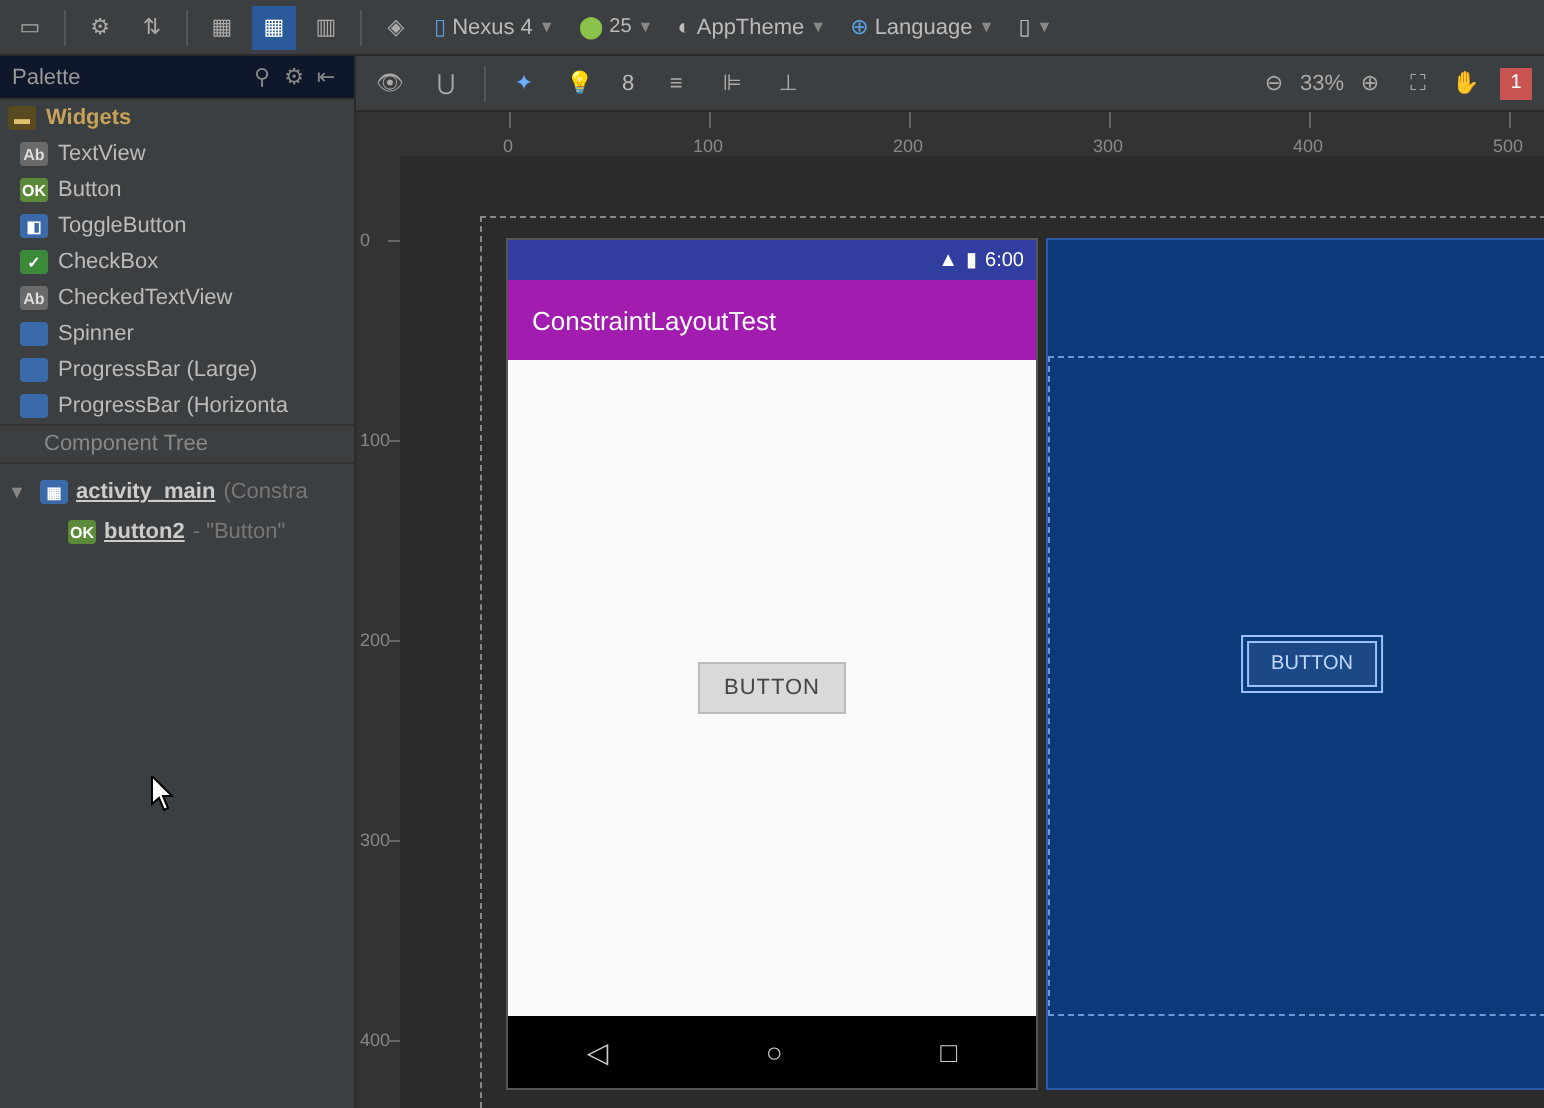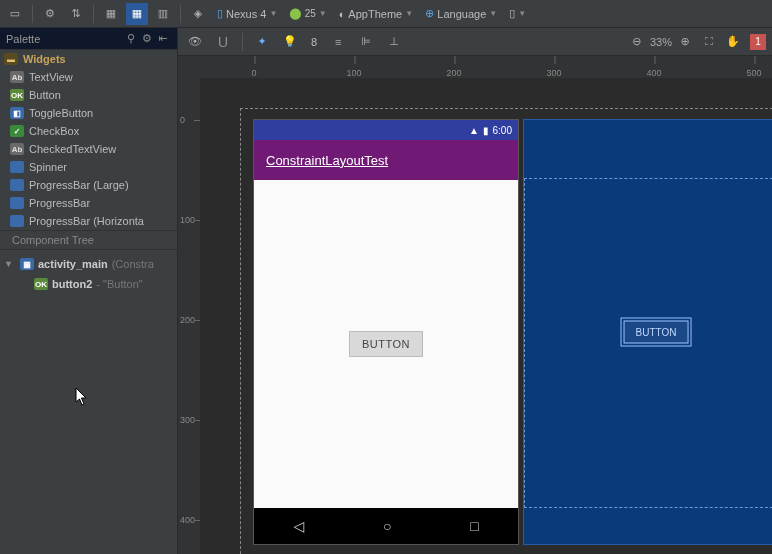--- a/index.html
+++ b/index.html
@@ -19,45 +19,45 @@
 .p-item.group { padding-left: 4px; font-weight: bold; color: #c7a259; }
 .p-item .ico { width: 14px; height: 12px; display: inline-flex; align-items: center; justify-content: center; font-size: 8px; font-weight: bold; border-radius: 2px; }
 .ico-folder { background: #5a4a1f; color: #e0c070; }
 .ico-ab { background: #6a6a6a; color: #ddd; }
 .ico-ok { background: #5a8a3a; color: #fff; }
 .ico-toggle { background: #3a6aaa; color: #fff; }
 .ico-check { background: #3a8a3a; color: #fff; }
 .ico-radio { background: transparent; }
 .ico-radio::before { content: ""; width: 10px; height: 10px; border-radius: 50%; border: 2px solid #3a8a3a; background: #3a8a3a; display: block; }
 .ico-bar { background: #3a6aaa; height: 6px; }
-.comp-hdr { height: 20px; background: #3c3f41; border-top: 1px solid #323232; border-bottom: 1px solid #323232; display: flex; align-items: center; padding: 0 12px; color: #888; }
+.comp-hdr { height: 20px; background: #3c3f41; border-top: 1px solid #323232; border-bottom: 1px solid #323232; display: flex; align-items: center; padding: 0 22px; color: #888; }
 .comp-tree { flex: 1; padding: 4px 4px; color: #bbb; }
 .tree-row { display: flex; align-items: center; gap: 4px; height: 20px; }
 .tree-row.child { padding-left: 30px; }
 .tree-arrow { width: 12px; color: #888; font-size: 9px; }
 .tree-ico { width: 14px; height: 12px; display: inline-flex; align-items: center; justify-content: center; font-size: 8px; font-weight: bold; border-radius: 2px; }
-.tree-main { font-weight: bold; color: #ccc; }
+.tree-main { font-weight: bold; color: #ccc; text-decoration: underline; }
 .tree-dim { color: #777; }
 .design-toolbar { position: absolute; left: 178px; right: 0; top: 28px; height: 28px; background: #3c3f41; border-bottom: 1px solid #2b2b2b; display: flex; align-items: center; padding: 0 6px; gap: 6px; }
 .design-toolbar .sp { flex: 1; }
 .zoom-group { display: flex; align-items: center; gap: 2px; color: #aaa; }
 .badge-red { width: 16px; height: 16px; background: #c75450; color: #fff; display: flex; align-items: center; justify-content: center; font-size: 10px; }
 .canvas { position: absolute; left: 178px; right: 0; top: 56px; bottom: 0; background: #2b2b2b; overflow: hidden; }
 .ruler-left { position: absolute; left: 0; top: 22px; width: 22px; bottom: 0; background: #313335; }
 .ruler-top { position: absolute; left: 22px; top: 0; right: 0; height: 22px; background: #313335; }
 .ruler-corner { position: absolute; left: 0; top: 0; width: 22px; height: 22px; background: #313335; }
 .tick-t { position: absolute; top: 12px; font-size: 9px; color: #888; transform: translateX(-50%); }
 .tick-t::before { content: ""; position: absolute; left: 50%; top: -12px; width: 1px; height: 8px; background: #666; }
 .tick-l { position: absolute; left: 2px; font-size: 9px; color: #888; transform: translateY(-50%); }
 .tick-l::before { content: ""; position: absolute; left: 14px; top: 50%; width: 6px; height: 1px; background: #666; }
 .design-area { position: absolute; left: 22px; top: 22px; right: 0; bottom: 0; }
 .sel-outline { position: absolute; border: 1px dashed #888; }
 .device { position: absolute; width: 264px; height: 424px; background: #fafafa; display: flex; flex-direction: column; box-shadow: 0 0 0 1px #555; }
 .statusbar { height: 20px; background: #303f9f; color: #fff; display: flex; align-items: center; justify-content: flex-end; padding: 0 6px; font-size: 10px; gap: 4px; }
-.appbar { height: 40px; background: #701a75; color: #fff; display: flex; align-items: center; padding: 0 12px; font-size: 13px; text-decoration: underline; }
+.appbar { height: 40px; background: #a21caf; color: #fff; display: flex; align-items: center; padding: 0 12px; font-size: 13px; }
 .device-content { flex: 1; position: relative; background: #fafafa; }
 .btn-widget { position: absolute; top: 50%; left: 50%; transform: translate(-50%, -50%); padding: 6px 12px; background: #d9d9d9; border: 1px solid #bbb; font-size: 11px; color: #444; letter-spacing: 0.5px; }
 .navbar { height: 36px; background: #000; display: flex; align-items: center; justify-content: space-around; color: #ccc; }
 .navbar span { font-size: 14px; }
 .blueprint { position: absolute; width: 264px; height: 424px; background: #0b3a7a; box-shadow: 0 0 0 1px #2a5aaa; }
 .bp-dash { position: absolute; border: 1px dashed #6a9add; }
 .bp-btn { position: absolute; top: 50%; left: 50%; transform: translate(-50%, -50%); border: 1px solid #9ac0ff; padding: 5px 11px; font-size: 10px; color: #c0d8ff; background: rgba(120,160,220,0.15); }
 .bp-btn::before { content: ""; position: absolute; inset: -4px; border: 1px solid #9ac0ff; }
 .cursor { position: absolute; width: 14px; height: 18px; pointer-events: none; }
 </style>
@@ -137,24 +137,20 @@
     <div class="p-item">
         <span class="ico ico-bar"></span>
         <span>Spinner</span>
       </div>
     <div class="p-item">
         <span class="ico ico-bar"></span>
         <span>ProgressBar (Large)</span>
       </div>
     <div class="p-item">
         <span class="ico ico-bar"></span>
-        <span>ProgressBar</span>
-      </div>
-    <div class="p-item">
-        <span class="ico ico-bar"></span>
         <span>ProgressBar (Horizonta</span>
       </div>
   </div>
   <div class="comp-hdr">
     <span>Component Tree</span>
   </div>
   <div class="comp-tree">
     <div class="tree-row">
       <span class="tree-arrow">▼</span>
       <span class="tree-ico" style="background:#3a6aaa;color:#fff">▦</span>

